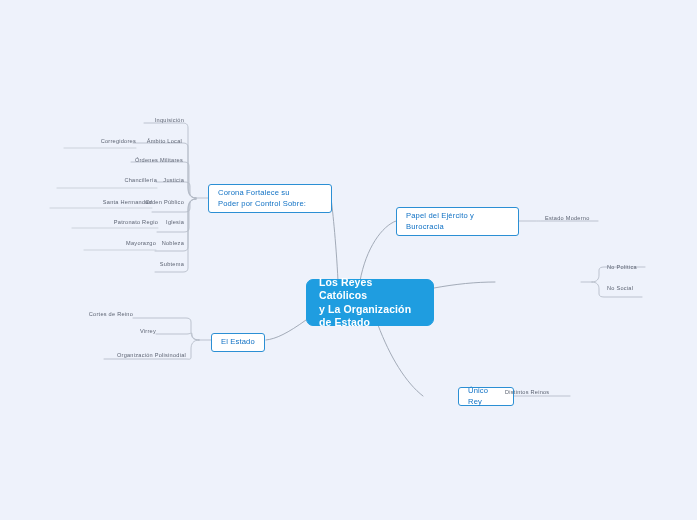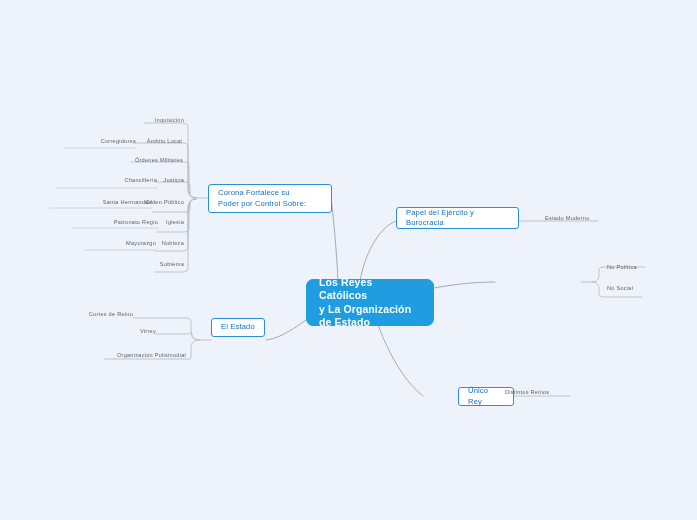--- a/index.html
+++ b/index.html
@@ -134,31 +134,31 @@
     <span>Los Reyes Católicos
 y La Organización
 de Estado</span>
   </div>
 
   <div class="node branch" style="left:208px; top:184px; width:124px; height:29px;">
     <span>Corona Fortalece su
 Poder por Control Sobre:</span>
   </div>
 
-  <div class="node branch" style="left:396px; top:207px; width:123px; height:22px;align-items:center;">
+  <div class="node branch" style="left:396px; top:207px; width:123px; height:29px;align-items:center;">
     <span>Papel del Ejército y
 Burocracia</span>
   </div>
 
 
   <div class="node branch" style="left:423px; top:387px; width:56px; height:19px;margin-left:35px;">
     <span>Único Rey</span>
   </div>
 
-  <div class="node branch" style="left:211px; top:318px; width:54px; height:19px;">
+  <div class="node branch" style="left:211px; top:333px; width:54px; height:19px;">
     <span>El Estado</span>
   </div>
 
   <div class="node leaf right-align" style="left:84px; top:115px; width:100px; height:9px;">
     <span>Inquisición</span>
   </div>
   <div class="node leaf right-align" style="left:84px; top:136px; width:98px; height:9px;">
     <span>Ámbito Local</span>
   </div>
   <div class="node leaf right-align" style="left:84px; top:155px; width:99px; height:9px;">

